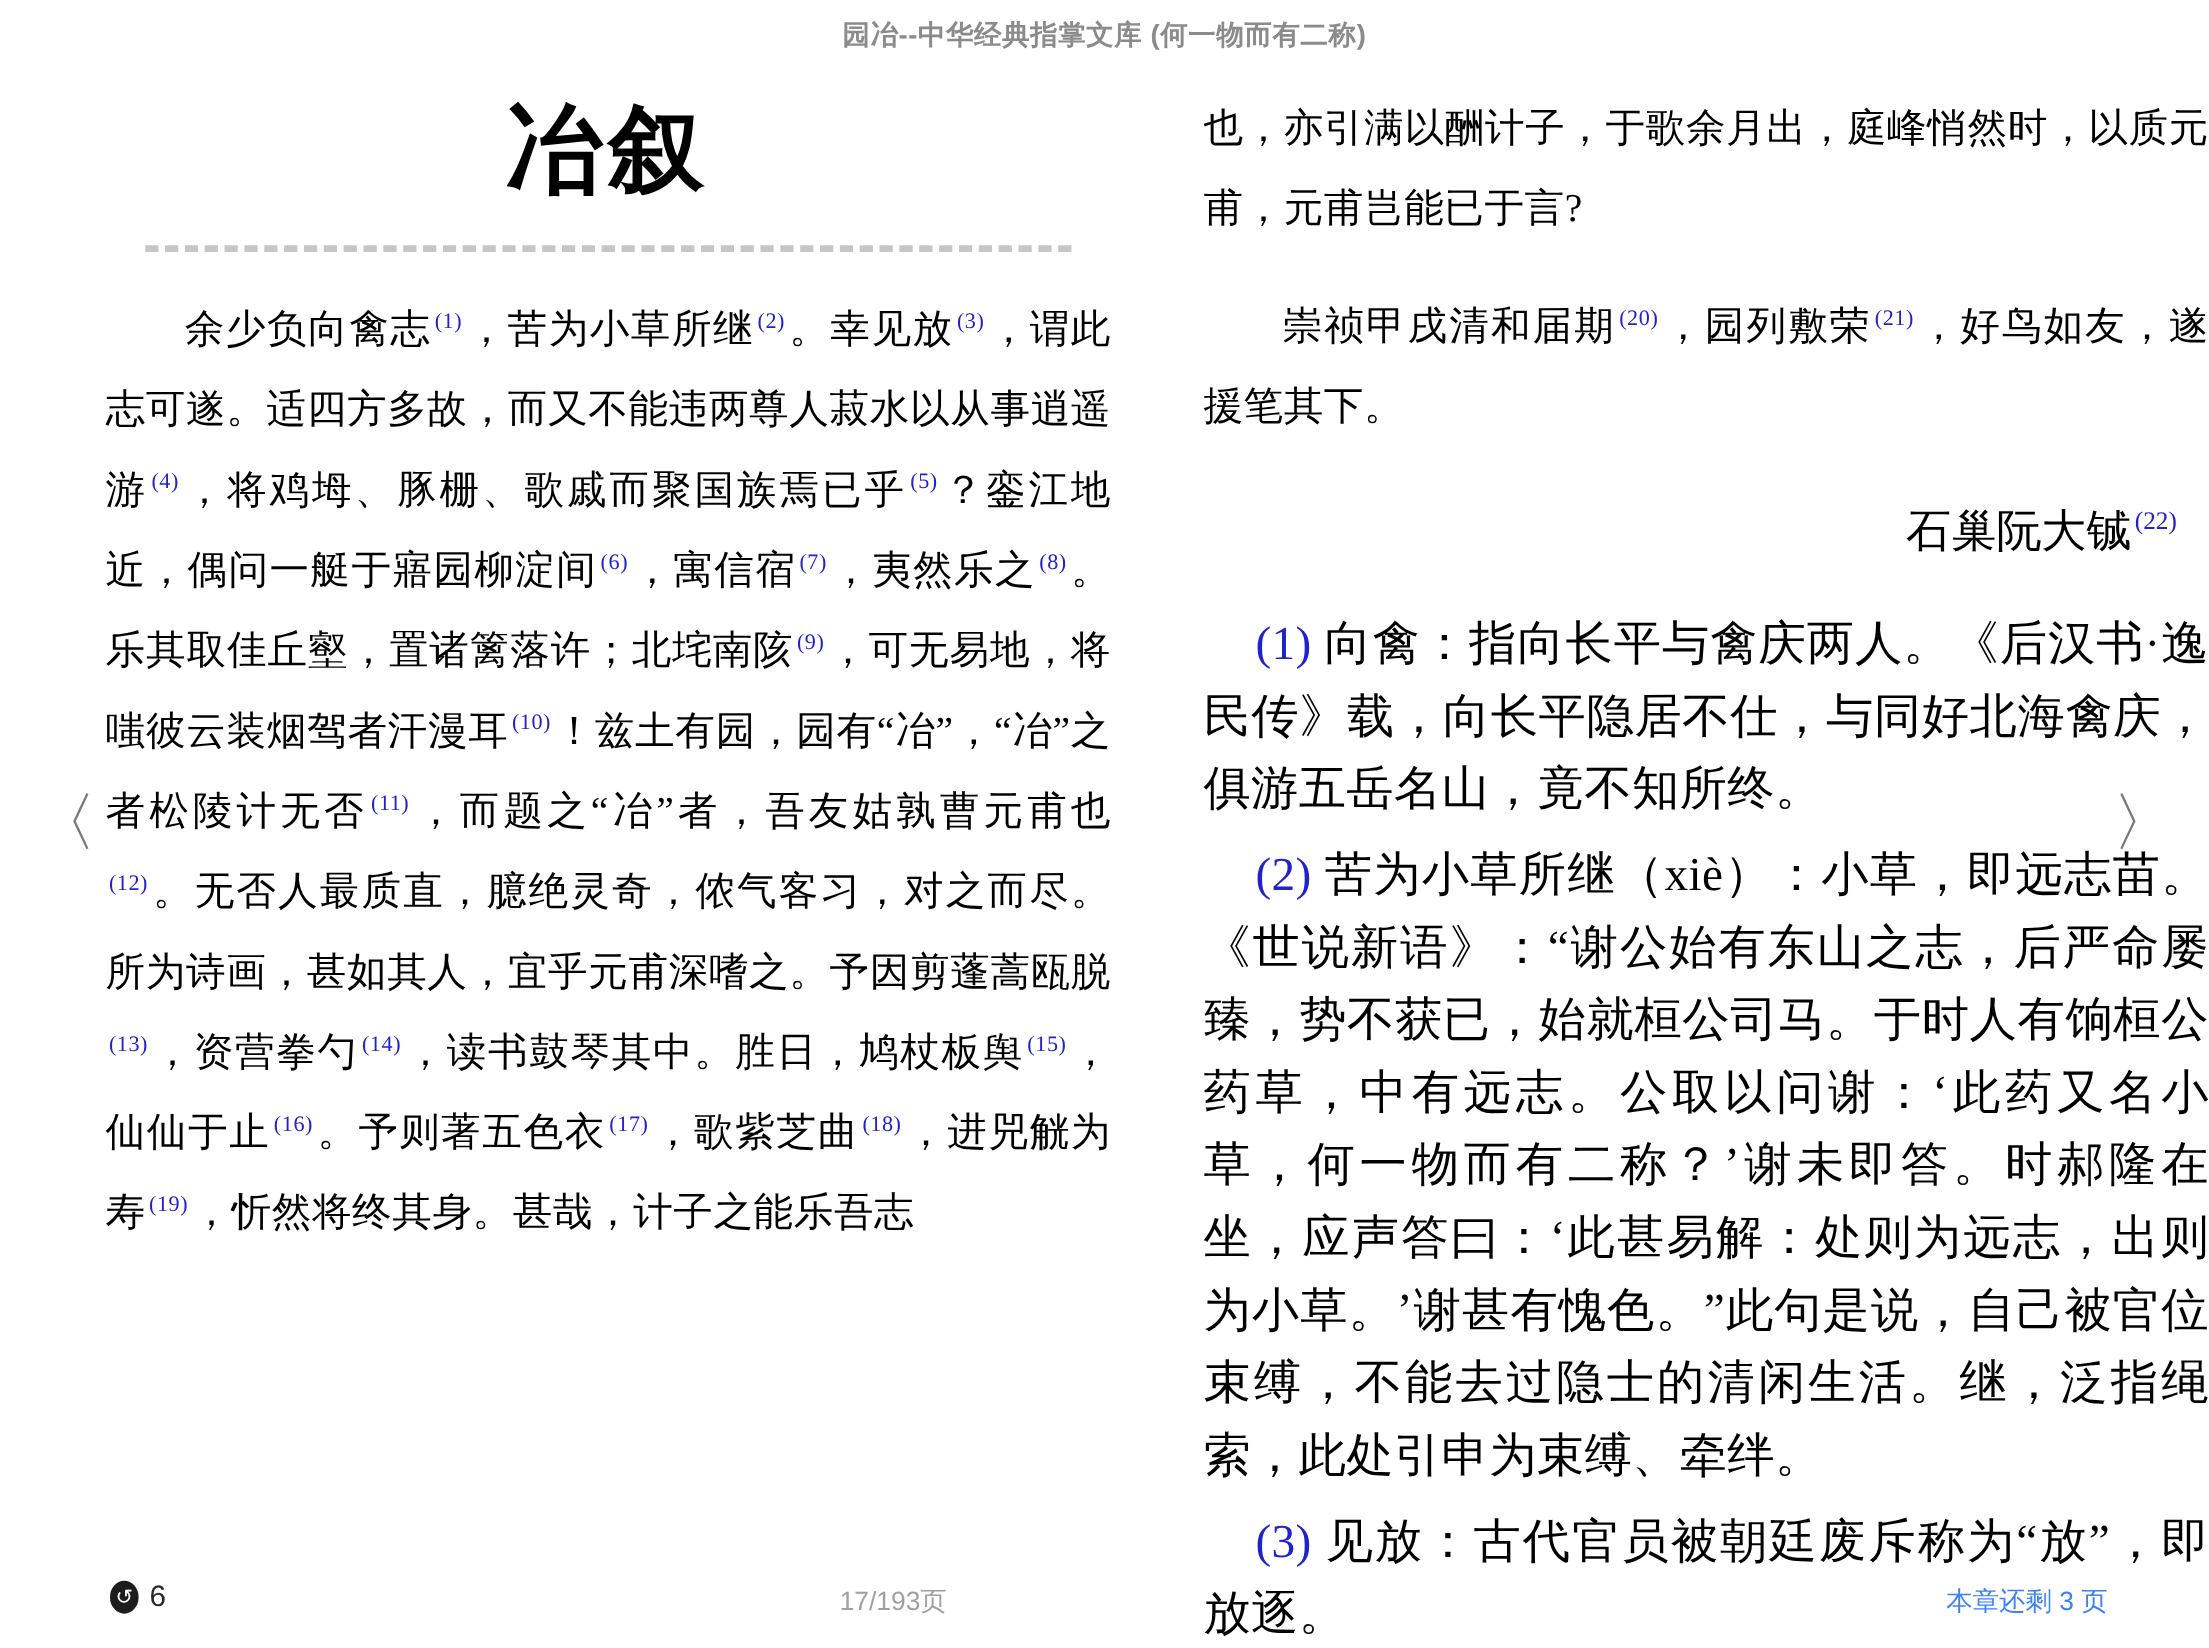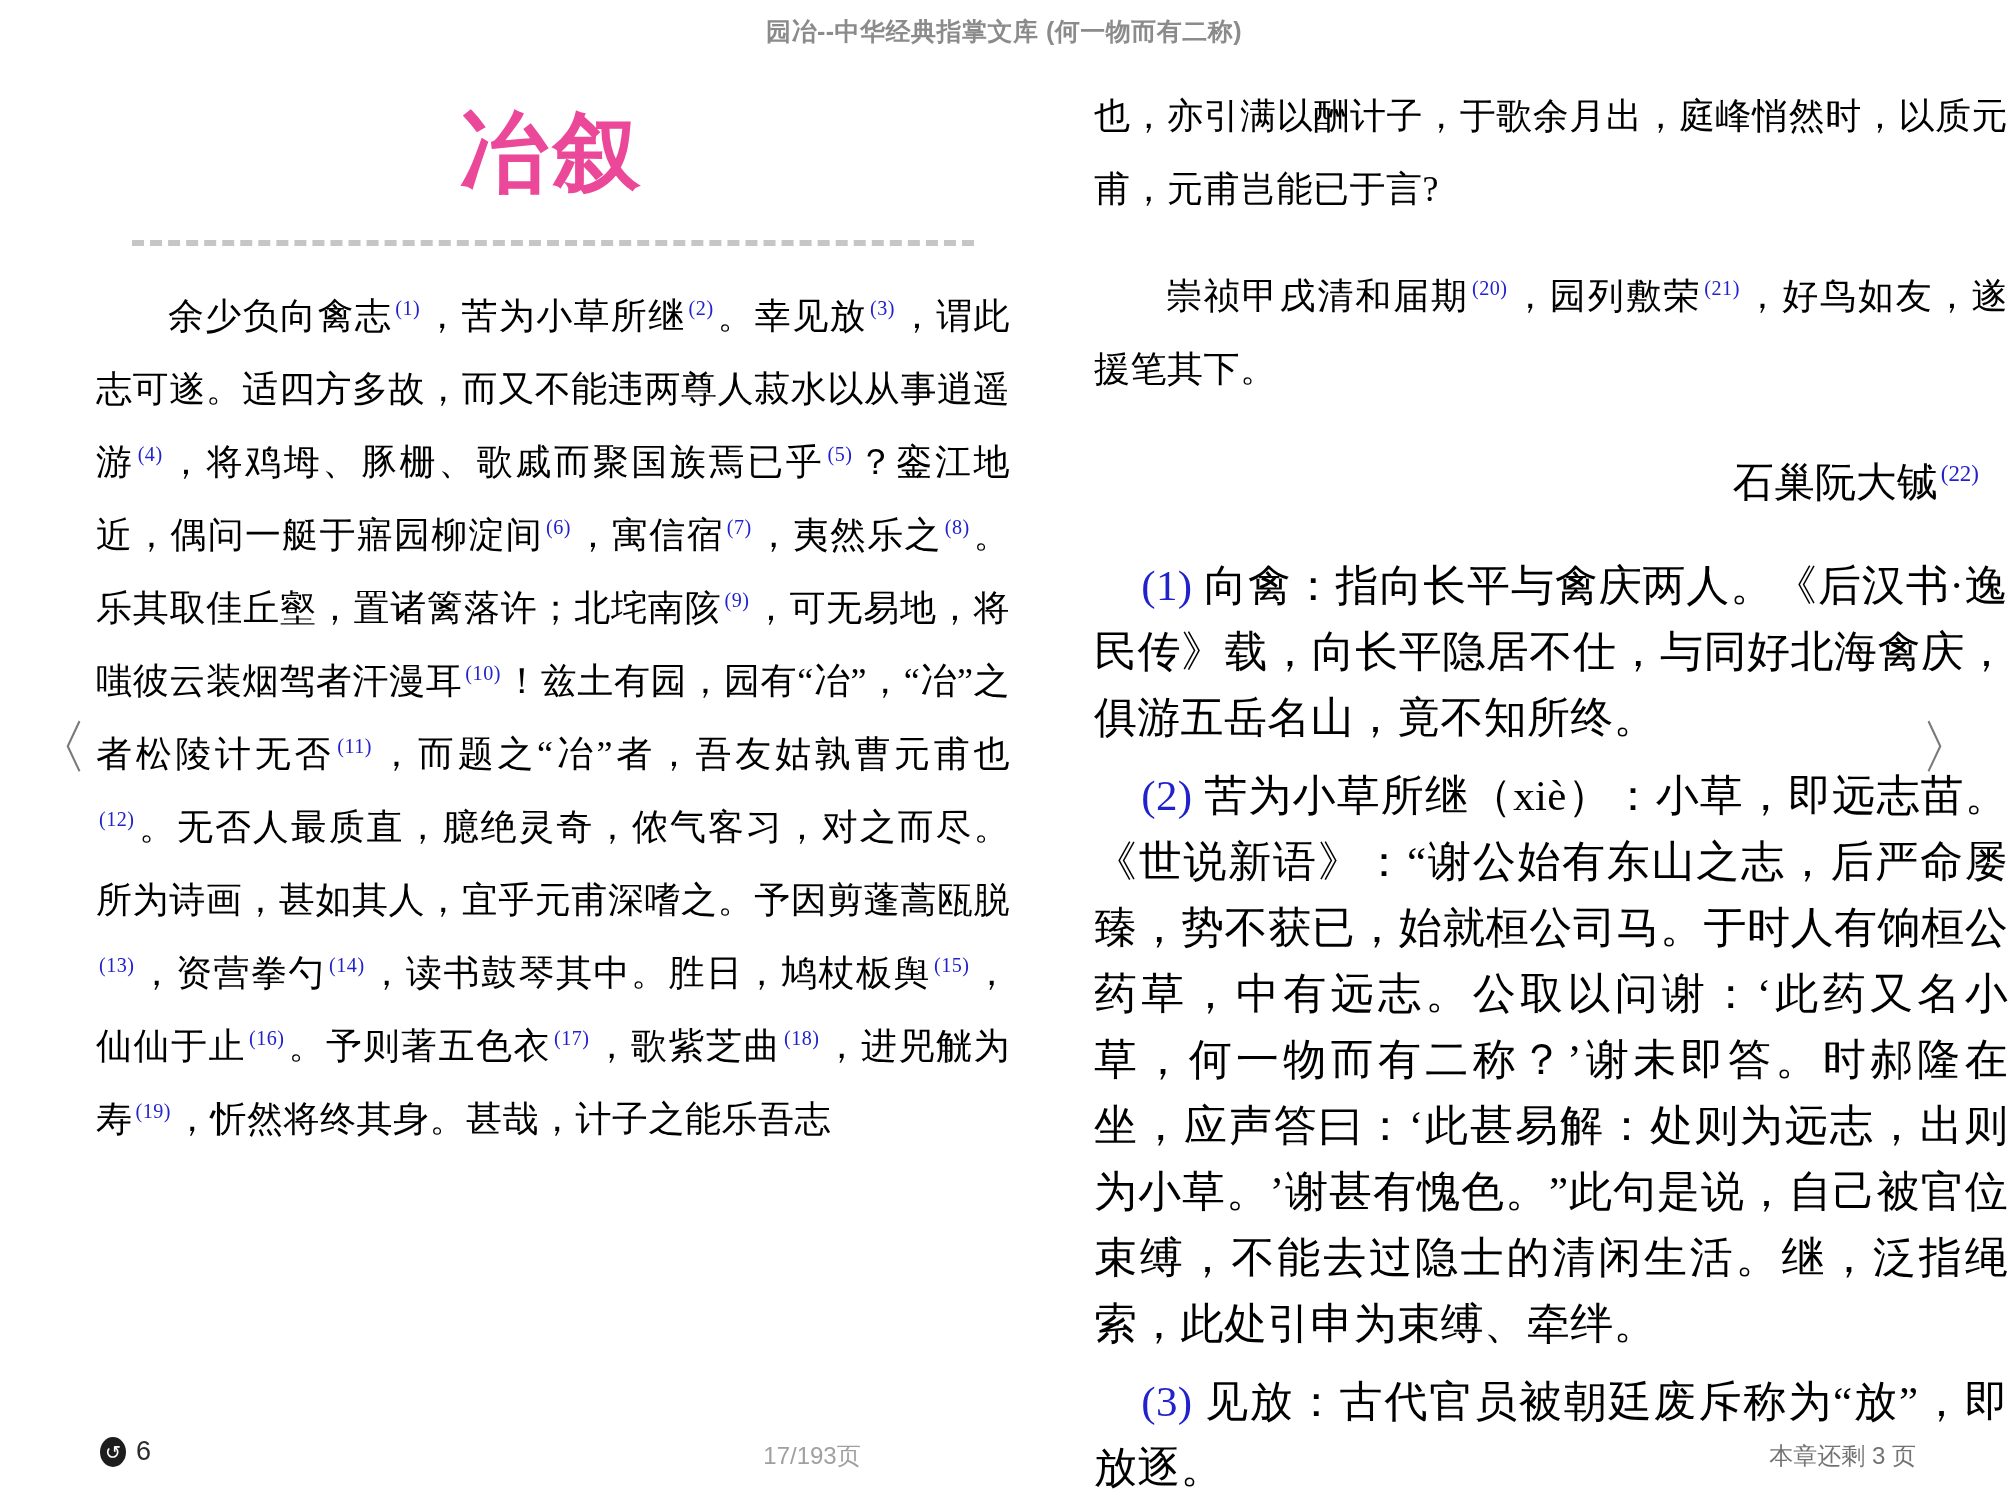--- a/index.html
+++ b/index.html
@@ -63,23 +63,23 @@
     position: relative;
   }
   .col-left { margin-left: 96px; }
   .col-right { margin-left: 84px; }
 
   
   .chapter-title {
     font-family: "DejaVu Sans", "Liberation Sans", sans-serif;
     font-size: 88px;
     font-weight: bold;
-    color: #ec4899;
+    color: #000000;
     text-align: center;
-    margin-top: 36px;
+    margin-top: 19px;
     margin-bottom: 0;
     letter-spacing: 6px;
     line-height: 1.25;
   }
 
   .title-rule {
     margin-top: 32px;
     margin-bottom: 34px;
     height: 0;
     border: 0;
@@ -179,21 +179,21 @@
     font-family: "Liberation Sans", "DejaVu Sans", sans-serif;
     font-size: 24px;
     color: #a0a0a0;
   }
   .footer-right {
     position: absolute;
     right: 92px;
     top: 26px;
     font-family: "Liberation Sans", "DejaVu Sans", sans-serif;
     font-size: 24px;
-    color: #737373;
+    color: #3b82f6;
   }
 </style>
 </head>
 <body>
 
 <div class="header">
   <div class="header-title">园冶--中华经典指掌文库 (何一物而有二称)</div>
 </div>
 
 <div class="nav-chevron nav-prev">〈</div>

